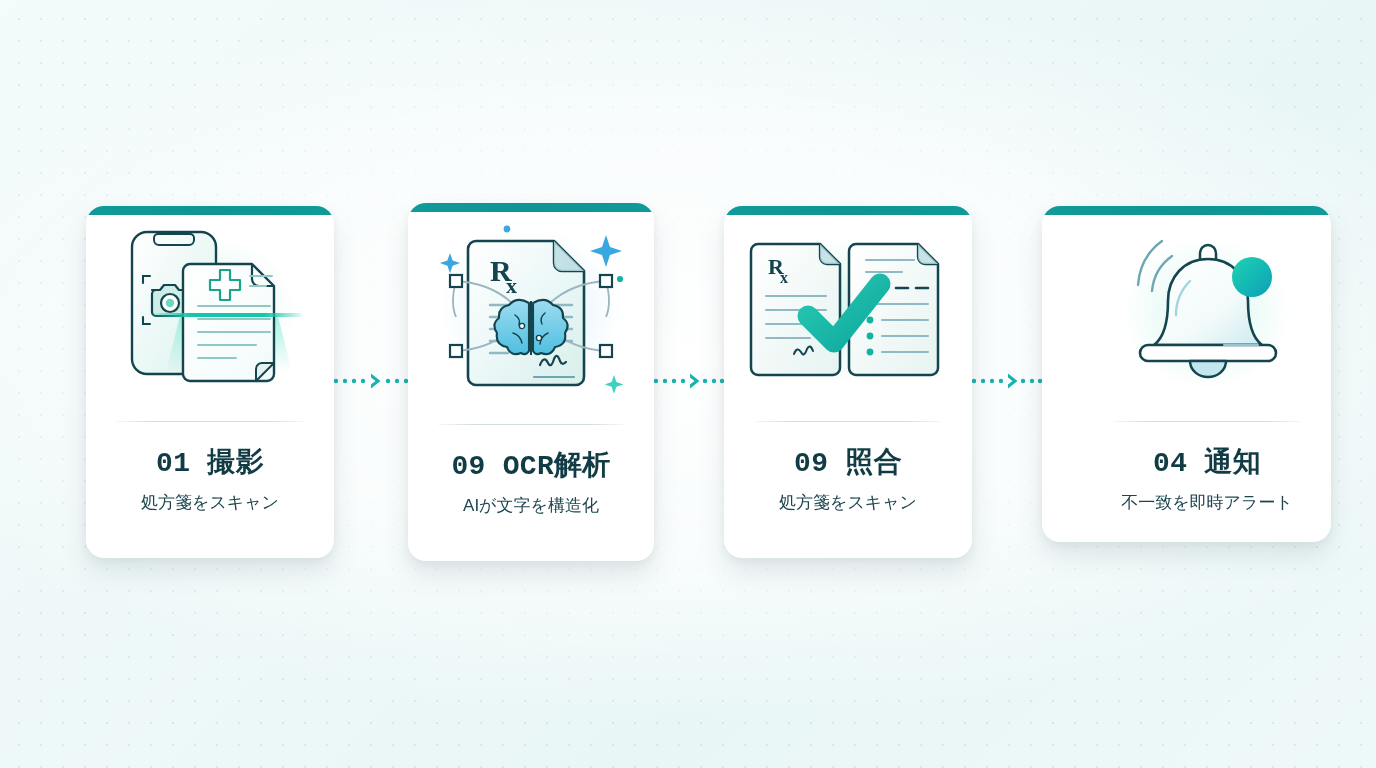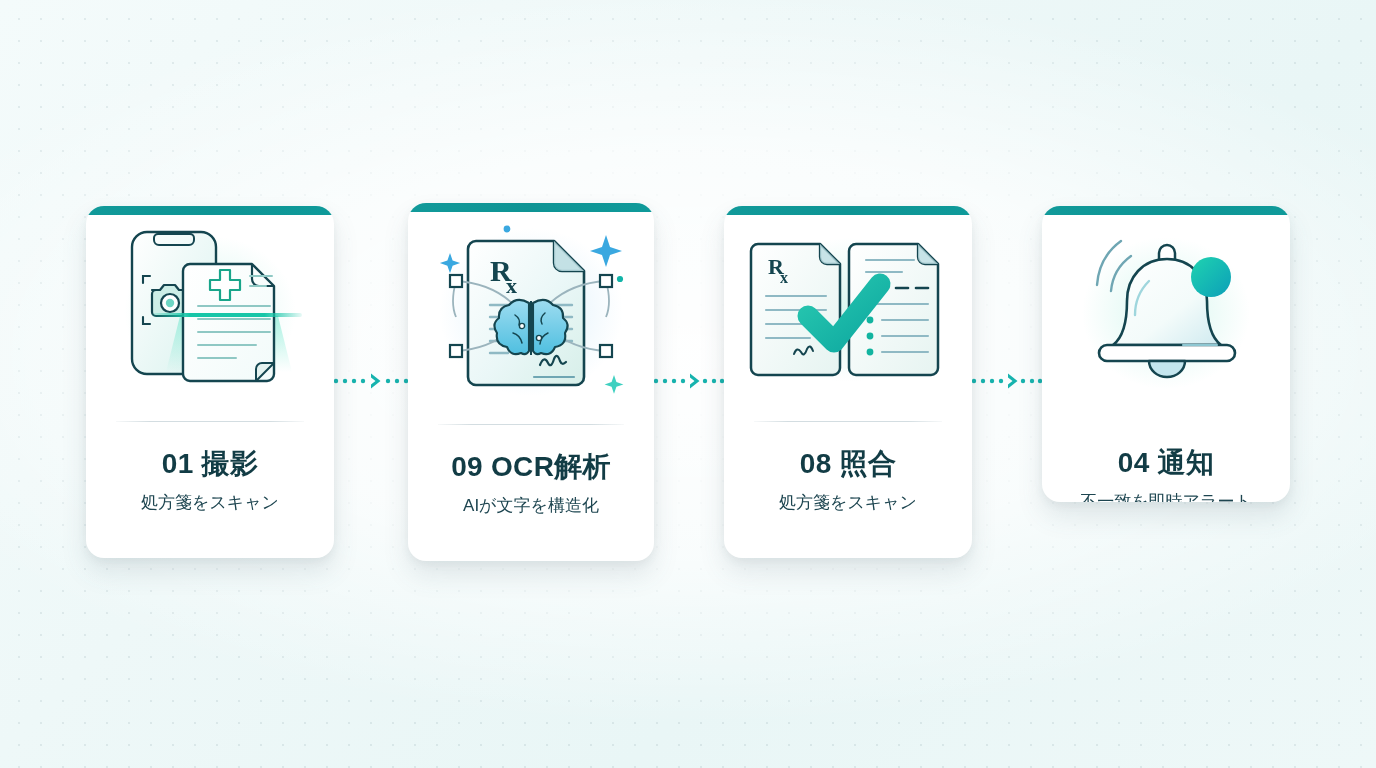--- a/index.html
+++ b/index.html
@@ -78,31 +78,32 @@
     height: 1px;
     background: linear-gradient(90deg, rgba(200,212,216,0.15), #d3dde1 18%, #d3dde1 82%, rgba(200,212,216,0.15));
   }
 
   .card-title {
     color: #123c45;
     font-weight: bold;
     letter-spacing: 0.3px;
     text-align: center;
     white-space: nowrap;
+    font-family: Liberation Mono, monospace;
   }
   .card-sub {
     color: #1d4550;
     white-space: nowrap;
   }
 
   
   #card-1 { left: 86px;   top: 206px; width: 248px; height: 352px; }
   #card-2 { left: 408px;  top: 203px; width: 246px; height: 358px; }
   #card-3 { left: 724px;  top: 206px; width: 248px; height: 352px; }
-  #card-4 { left: 1042px; top: 206px; width: 248px; height: 296px; }
+  #card-4 { left: 1042px; top: 206px; width: 248px; height: 336px; padding-left: 41px; }
 
   #card-1 .icon-wrap { height: 190px; margin-top: 9px; }
   #card-2 .icon-wrap { height: 196px; margin-top: 9px; }
   #card-3 .icon-wrap { height: 190px; margin-top: 9px; }
   #card-4 .icon-wrap { height: 190px; margin-top: 9px; }
 
   #card-1 .divider { margin-top: 16px; }
   #card-2 .divider { margin-top: 16px; }
   #card-3 .divider { margin-top: 16px; }
   #card-4 .divider { margin-top: 16px; }
@@ -384,21 +385,21 @@
           <g fill="#12b4a0">
             <circle cx="124" cy="90" r="3.4"></circle>
             <circle cx="124" cy="106" r="3.4"></circle>
             <circle cx="124" cy="122" r="3.4"></circle>
           </g>
 
           <path d="M62 86 L88 112 L134 54" fill="none" stroke="url(#g3check)" stroke-width="21" stroke-linecap="round" stroke-linejoin="round"></path>
         </svg>
       </div>
       <div class="divider"></div>
-      <div class="card-title">08 照合</div>
+      <div class="card-title">09 照合</div>
       <div class="card-sub">処方箋をスキャン</div>
     </div>
 
     <div class="card" id="card-4">
       <div class="card-accent"></div>
       <div class="icon-wrap">
         <svg width="190" height="170" viewBox="0 0 190 170">
           <defs>
             <linearGradient id="g4bell" x1="0" y1="0" x2="1" y2="1">
               <stop offset="0%" stop-color="#ffffff"></stop>

